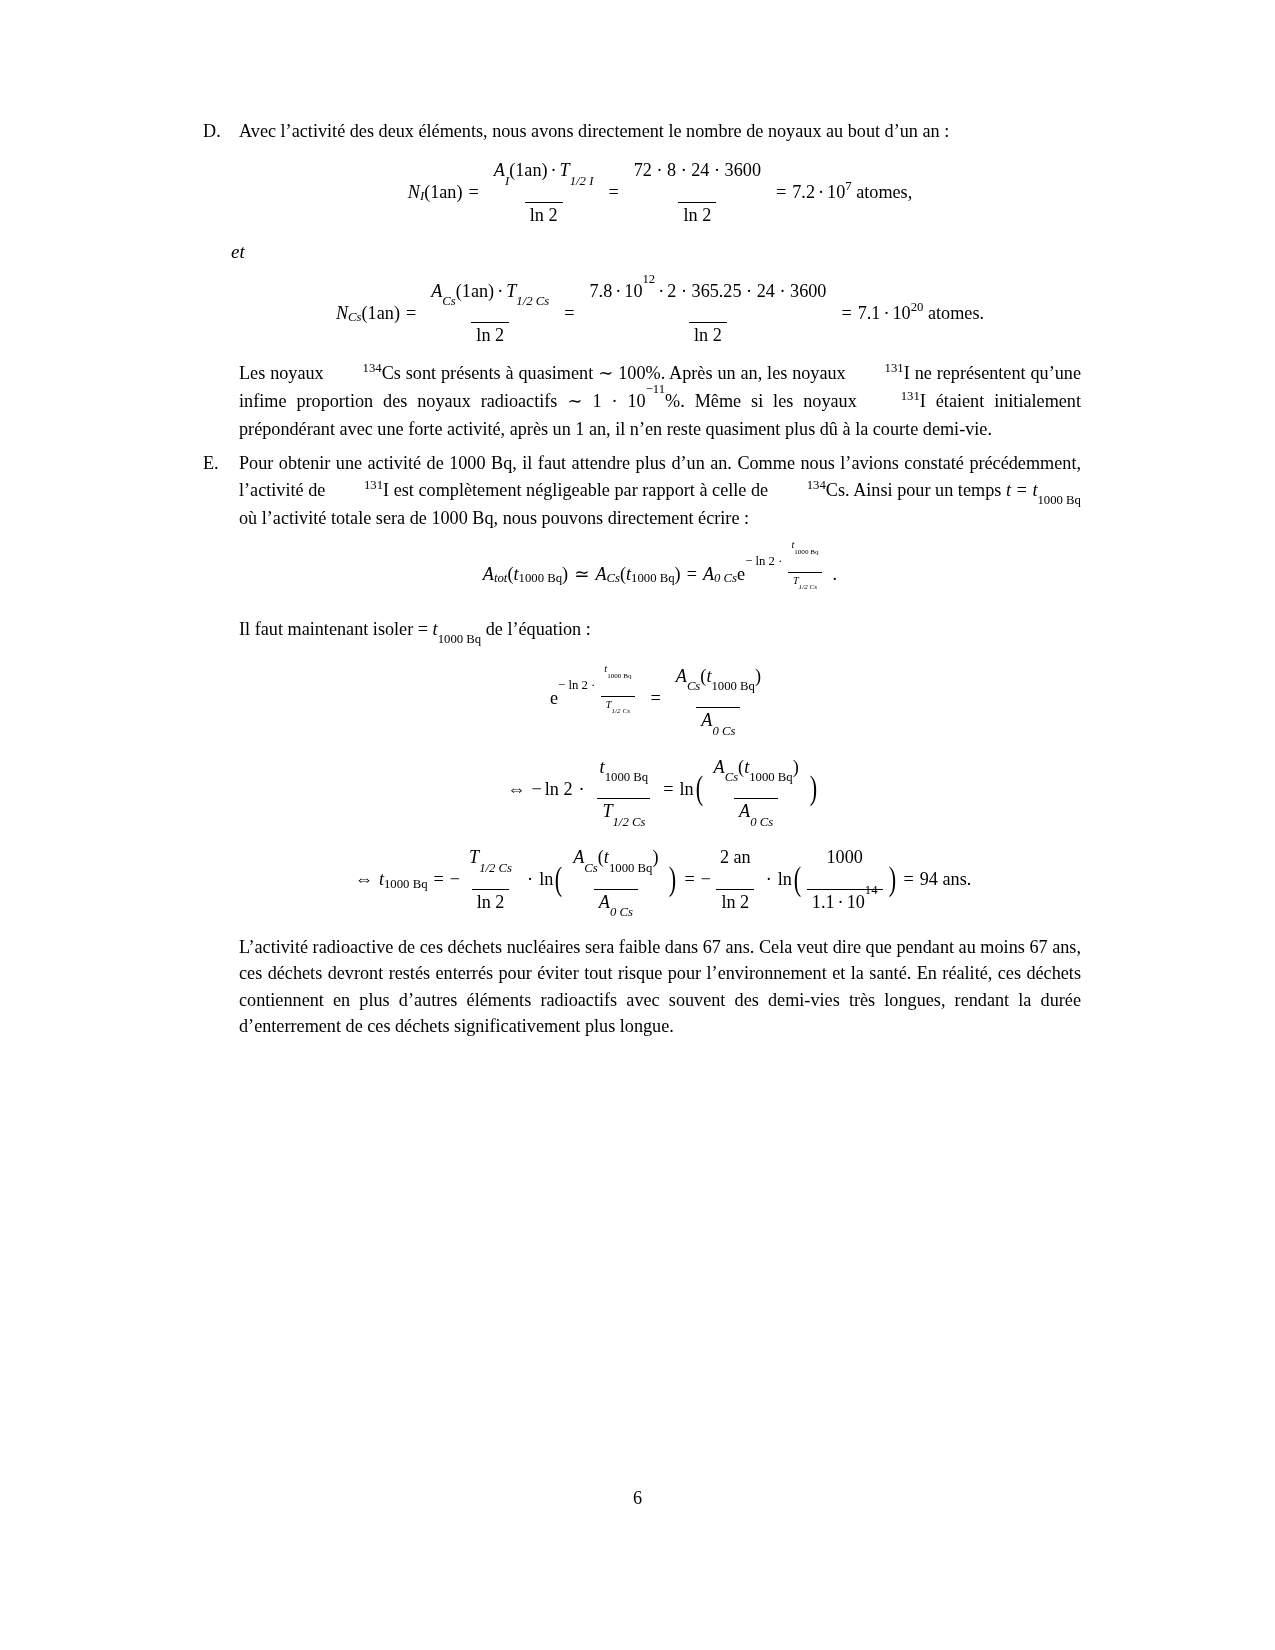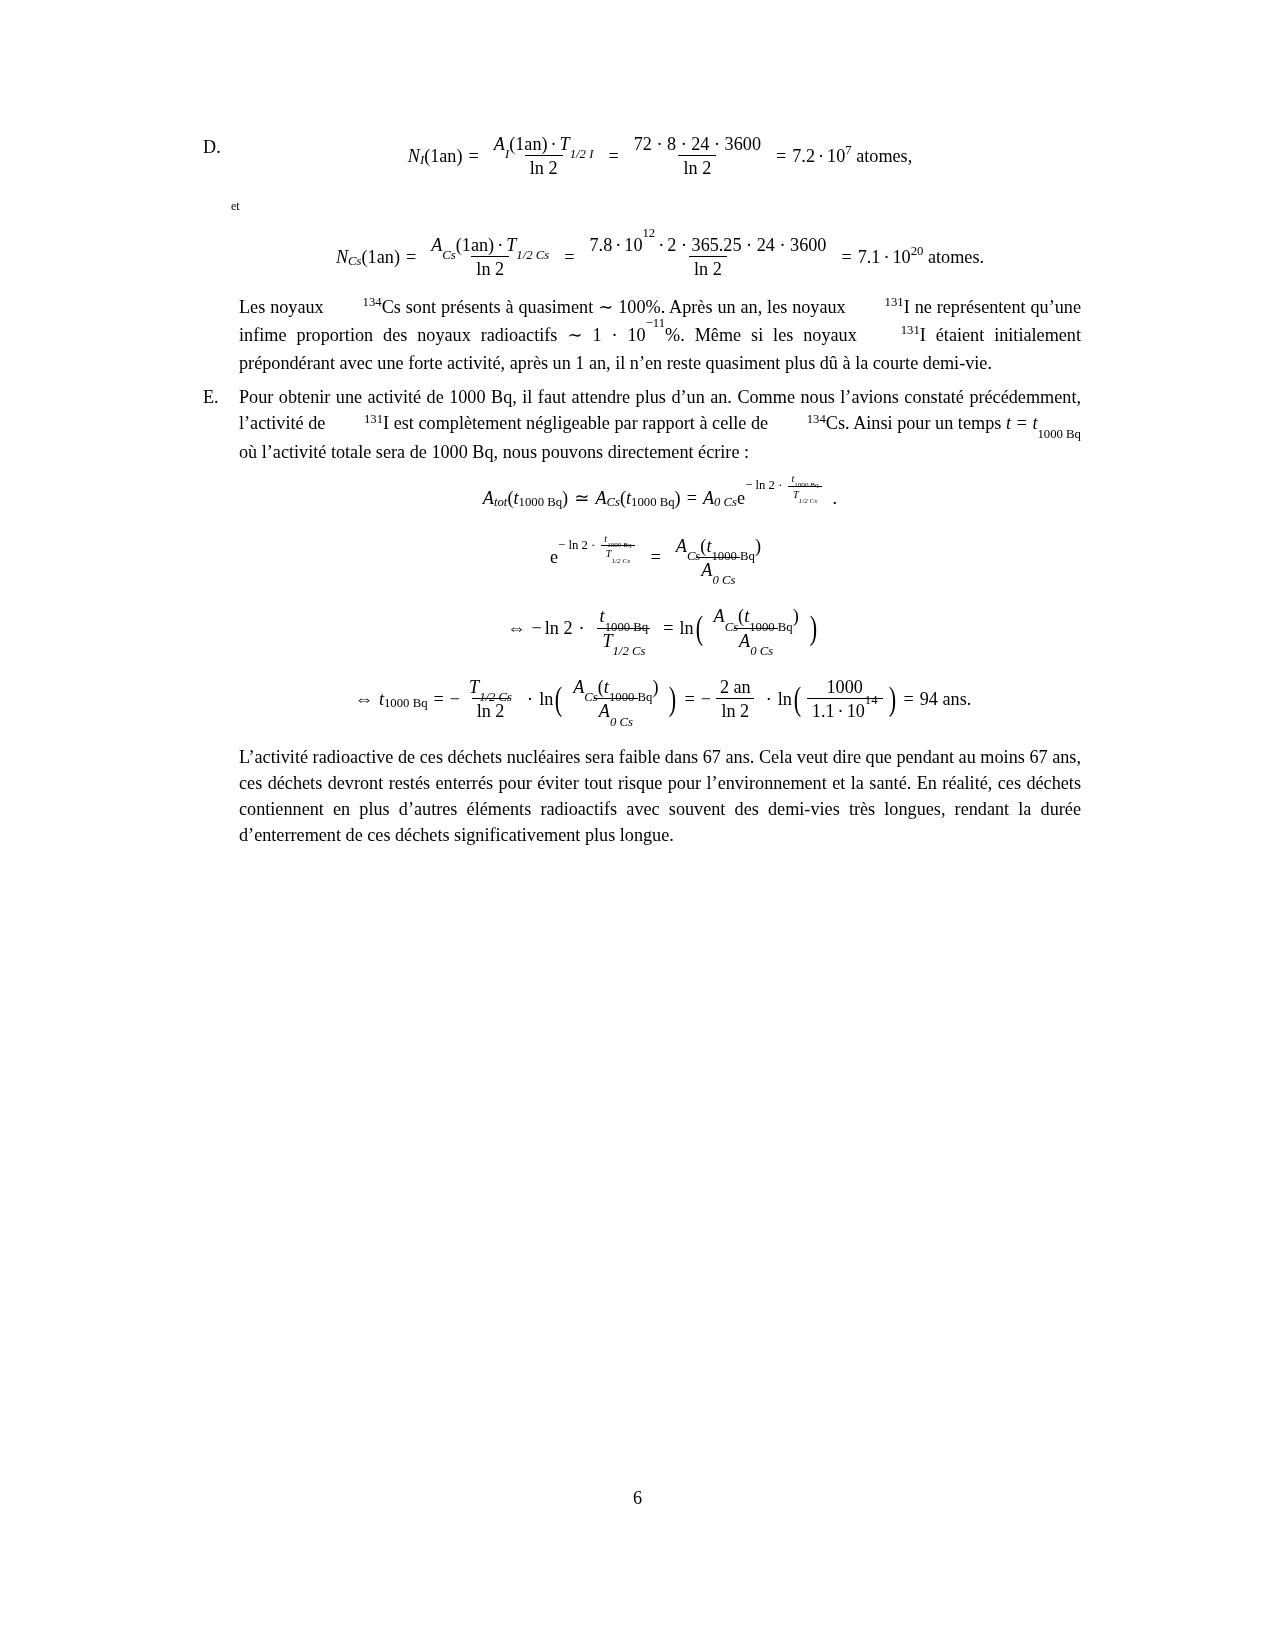--- a/index.html
+++ b/index.html
@@ -42,23 +42,24 @@
     line-height: 26px;
   }
   .para {
     font-size: 18.2px;
     line-height: 26.2px;
     text-align: justify;
     text-justify: inter-word;
     hyphens: none;
   }
   .et-line {
-    font-size: 12px;
+    font-size: 19px;
     line-height: 26px;
     margin-left: 28px;
+    font-style: italic;
   }
 
   
   .math {
     font-family: "Liberation Serif", "DejaVu Serif", serif;
     font-size: 18.2px;
     white-space: nowrap;
   }
   .mi { font-style: italic; }
   .mup { font-style: normal; }
@@ -78,20 +79,21 @@
 
   
   .frac {
     display: inline-flex;
     flex-direction: column;
     align-items: center;
     justify-content: center;
     vertical-align: middle;
     margin: 0 4px;
     line-height: 1.12;
+    gap: 20px;
   }
   .frac > .num { padding: 0 5px 1px 5px; }
   .frac > .den {
     padding: 2px 5px 0 5px;
     border-top: 1.1px solid #000;
     font-family: Liberation Serif, serif;
   }
 
   
   sub, sup {
@@ -143,20 +145,21 @@
   .spacer-sm { height: 8px; }
 </style>
 </head>
 <body>
 
 <div class="page">
   <div class="content">
 
     <div class="item">
       <span class="item-label">D.</span>
+      <div class="para">Avec l’activité des deux éléments, nous avons directement le nombre de noyaux au bout d’un an :</div>
 
       <div class="display math">
         <span class="eqrow">
           <span class="mi">N</span><sub class="mi">I</sub><span class="mup">(1an)</span>
           <span class="op">=</span>
           <span class="frac">
             <span class="num">
               <span class="mi">A</span><sub class="mi">I</sub><span class="mup">(1an)</span><span class="cdot">·</span><span class="mi">T</span><sub class="mi">1/2 I</sub>
             </span>
             <span class="den">
@@ -231,20 +234,23 @@
             <sub class="mi">0 Cs</sub>
             <span class="mup">e</span>
             <span class="expsup"><span>− ln 2 ·</span><span class="frac">
                 <span class="num"><span class="mi">t</span><sub class="mup">1000 Bq</sub></span>
                 <span class="den"><span class="mi">T</span><sub class="mi">1/2 Cs</sub></span>
               </span></span>
             <span class="mup" style="margin-left:5px;">.</span>
         </span>
       </div>
 
+      <div class="para">
+        <span>Il faut maintenant isoler = </span><span class="mi">t</span><sub class="mup">1000 Bq</sub><span> de l’équation :</span>
+      </div>
 
       <div class="display math" style="margin-top:24px;margin-bottom:22px;">
         <span class="eqrow">
           <span class="mup">e</span>
             <span class="expsup"><span>− ln 2 ·</span><span class="frac">
                 <span class="num"><span class="mi">t</span><sub class="mup">1000 Bq</sub></span>
                 <span class="den"><span class="mi">T</span><sub class="mi">1/2 Cs</sub></span>
               </span></span>
           <span class="op" style="margin-left:10px;">=</span>
           <span class="frac">

